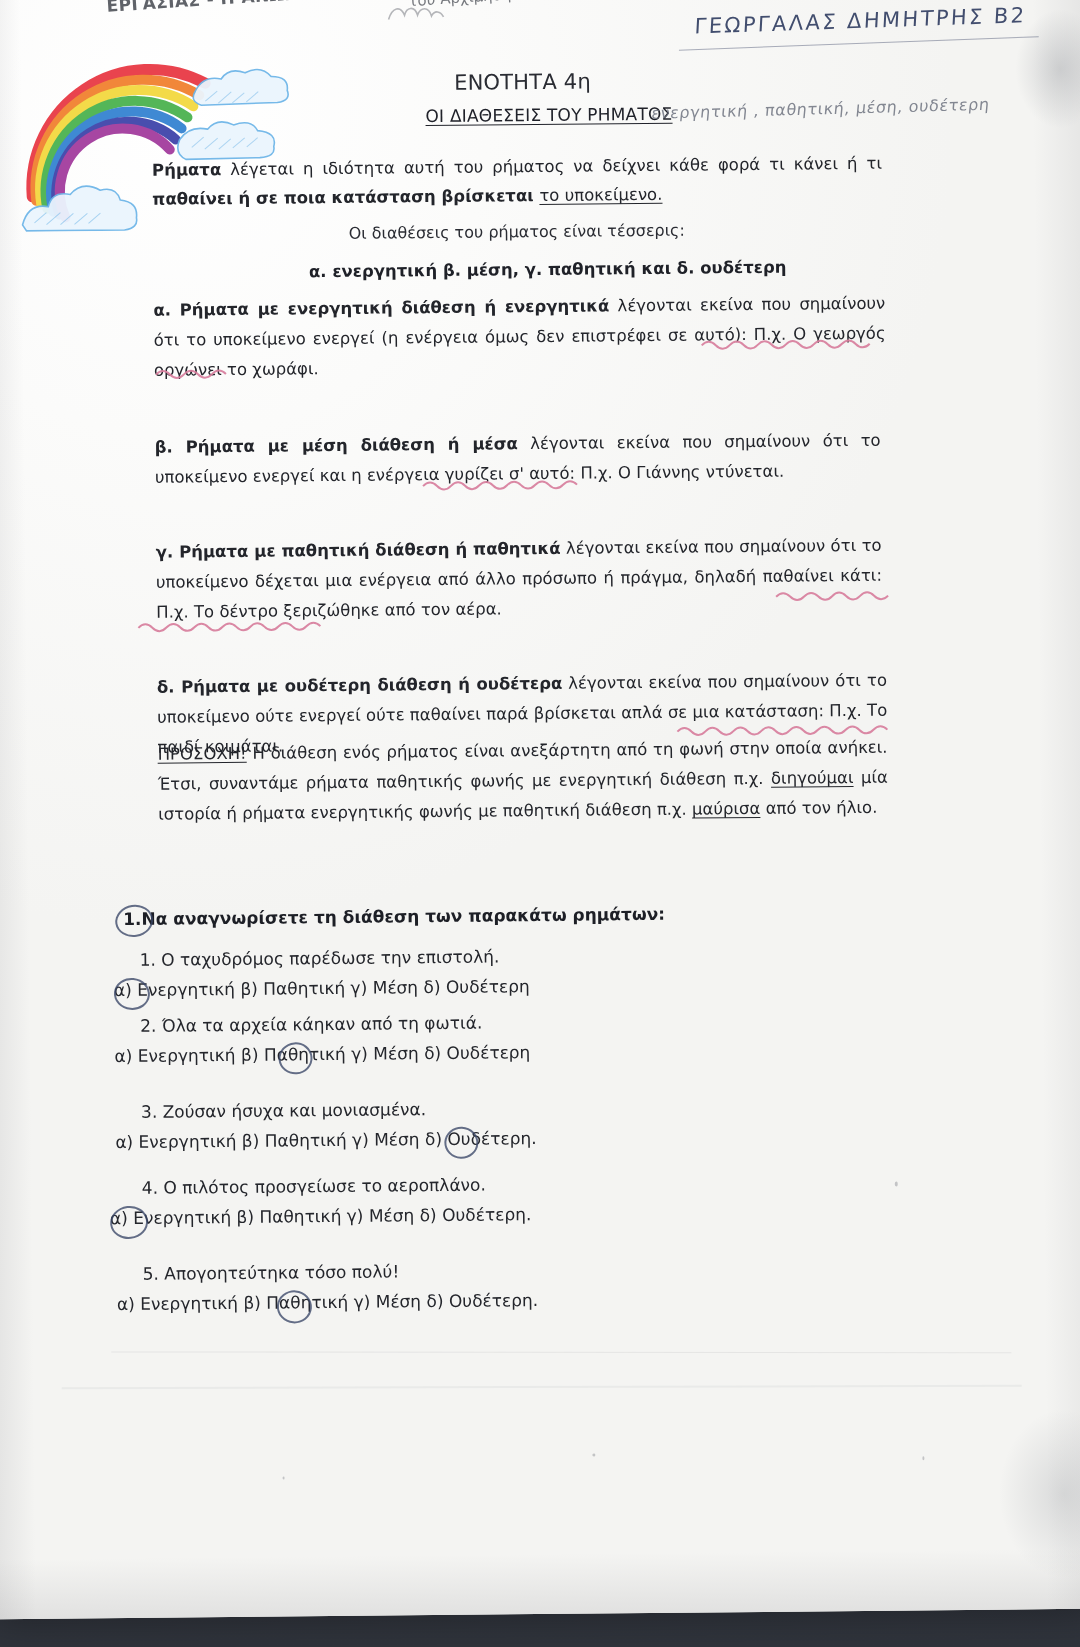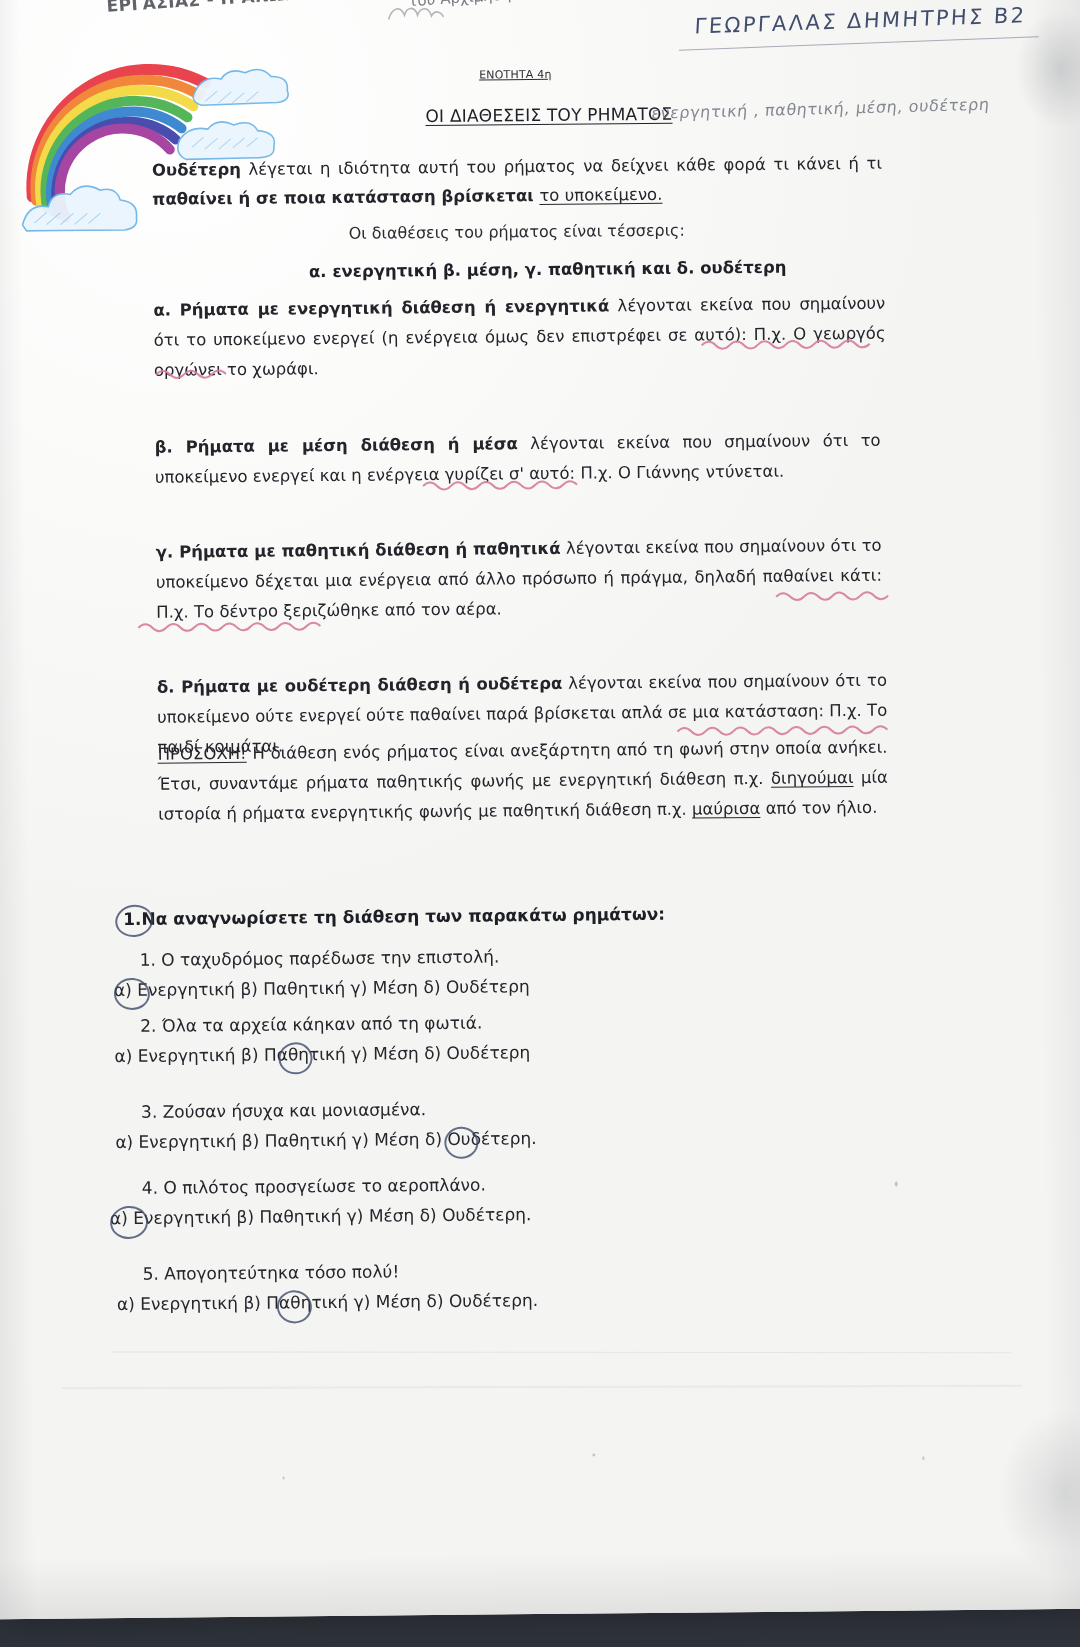--- a/index.html
+++ b/index.html
@@ -148,25 +148,24 @@
     width: 1106px; height: 1640px;
   }
   .ptext {
     position: absolute;
     color: #23252b;
     font-family: "DejaVu Sans", "Liberation Sans", sans-serif;
     line-height: 1.58;
   }
 
   #unit-label {
-    left: 500px; top: 92px;
-    font-size: 11px;
+    left: 475px; top: 92px;
+    font-size: 21px;
     letter-spacing: 0.2px;
     color: #2a2c33;
-    text-decoration: underline;
   }
   #section-title {
     left: 446px; top: 128px;
     font-size: 17px;
     letter-spacing: 0.2px;
     text-decoration: underline;
     text-underline-offset: 3px;
     color: #20222a;
   }
 
@@ -304,21 +303,21 @@
     </svg>
 
     <div id="content">
 
       <div class="ptext" id="unit-label">ΕΝΟΤΗΤΑ 4η</div>
 
       <div class="ptext" id="section-title">ΟΙ ΔΙΑΘΕΣΕΙΣ ΤΟΥ ΡΗΜΑΤΟΣ</div>
 
       <div class="handwriting" id="title-annotation">ενεργητική , παθητική, μέση, ουδέτερη</div>
 
-      <div class="ptext body-block" id="def-block"><b>Ουδέτερη</b><span> λέγεται η ιδιότητα αυτή του ρήματος να δείχνει κάθε φορά τι κάνει ή τι </span><b>παθαίνει ή σε ποια κατάσταση βρίσκεται </b><span class="u">το υποκείμενο.</span></div>
+      <div class="ptext body-block" id="def-block"><b>Ρήματα</b><span> λέγεται η ιδιότητα αυτή του ρήματος να δείχνει κάθε φορά τι κάνει ή τι </span><b>παθαίνει ή σε ποια κατάσταση βρίσκεται </b><span class="u">το υποκείμενο.</span></div>
 
       <div class="ptext" id="four-line">Οι διαθέσεις του ρήματος είναι τέσσερις:</div>
 
       <div class="ptext" id="list-line">α. ενεργητική  β. μέση, γ. παθητική και δ. ουδέτερη</div>
 
       <div class="ptext body-block" id="para-a"><b>α. Ρήματα με ενεργητική διάθεση ή ενεργητικά</b><span> λέγονται εκείνα που σημαίνουν ότι το υποκείμενο ενεργεί (η ενέργεια όμως δεν επιστρέφει σε αυτό): Π.χ. Ο γεωργός οργώνει το χωράφι.</span></div>
 
       <div class="ptext body-block" id="para-b"><b>β. Ρήματα με μέση διάθεση ή μέσα</b><span> λέγονται εκείνα που σημαίνουν ότι το υποκείμενο ενεργεί και η ενέργεια γυρίζει σ' αυτό: Π.χ. Ο Γιάννης ντύνεται.</span></div>
 
       <div class="ptext body-block" id="para-c"><b>γ. Ρήματα με παθητική διάθεση ή παθητικά</b><span> λέγονται εκείνα που σημαίνουν ότι το υποκείμενο δέχεται μια ενέργεια από άλλο πρόσωπο ή πράγμα, δηλαδή παθαίνει κάτι: Π.χ. Το δέντρο ξεριζώθηκε από τον αέρα.</span></div>

